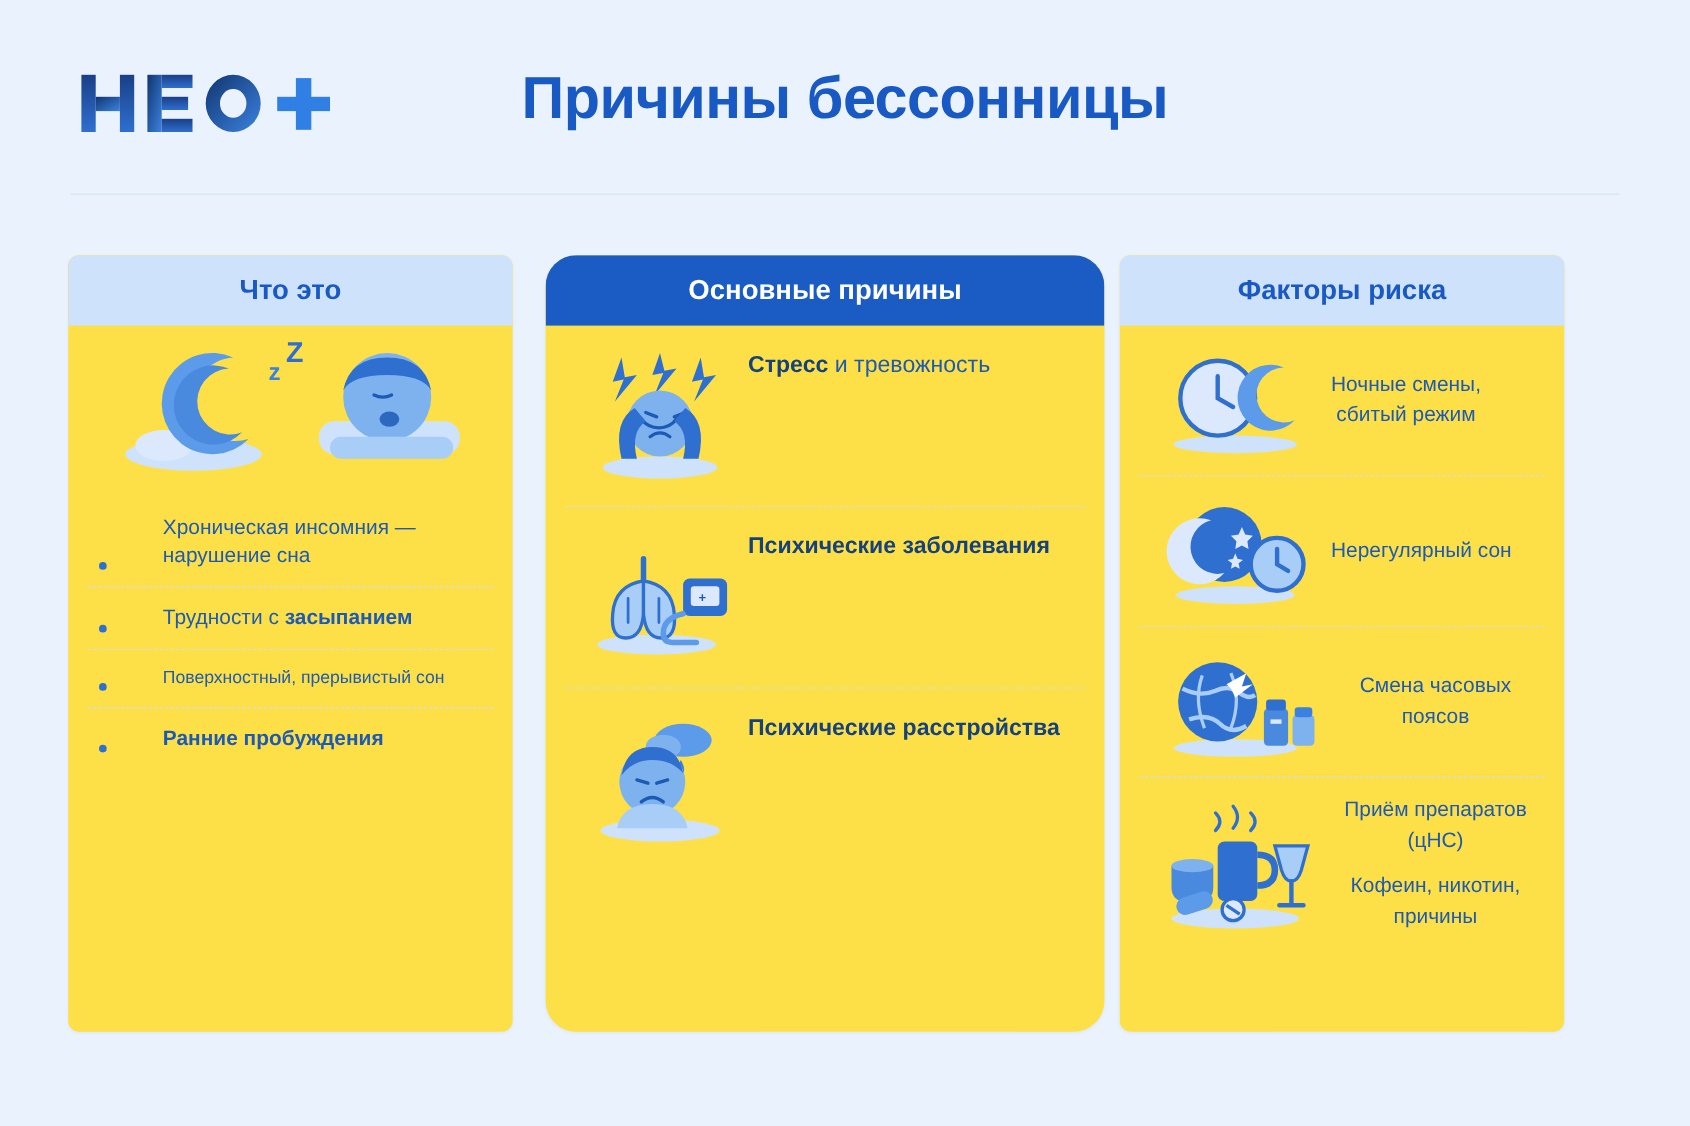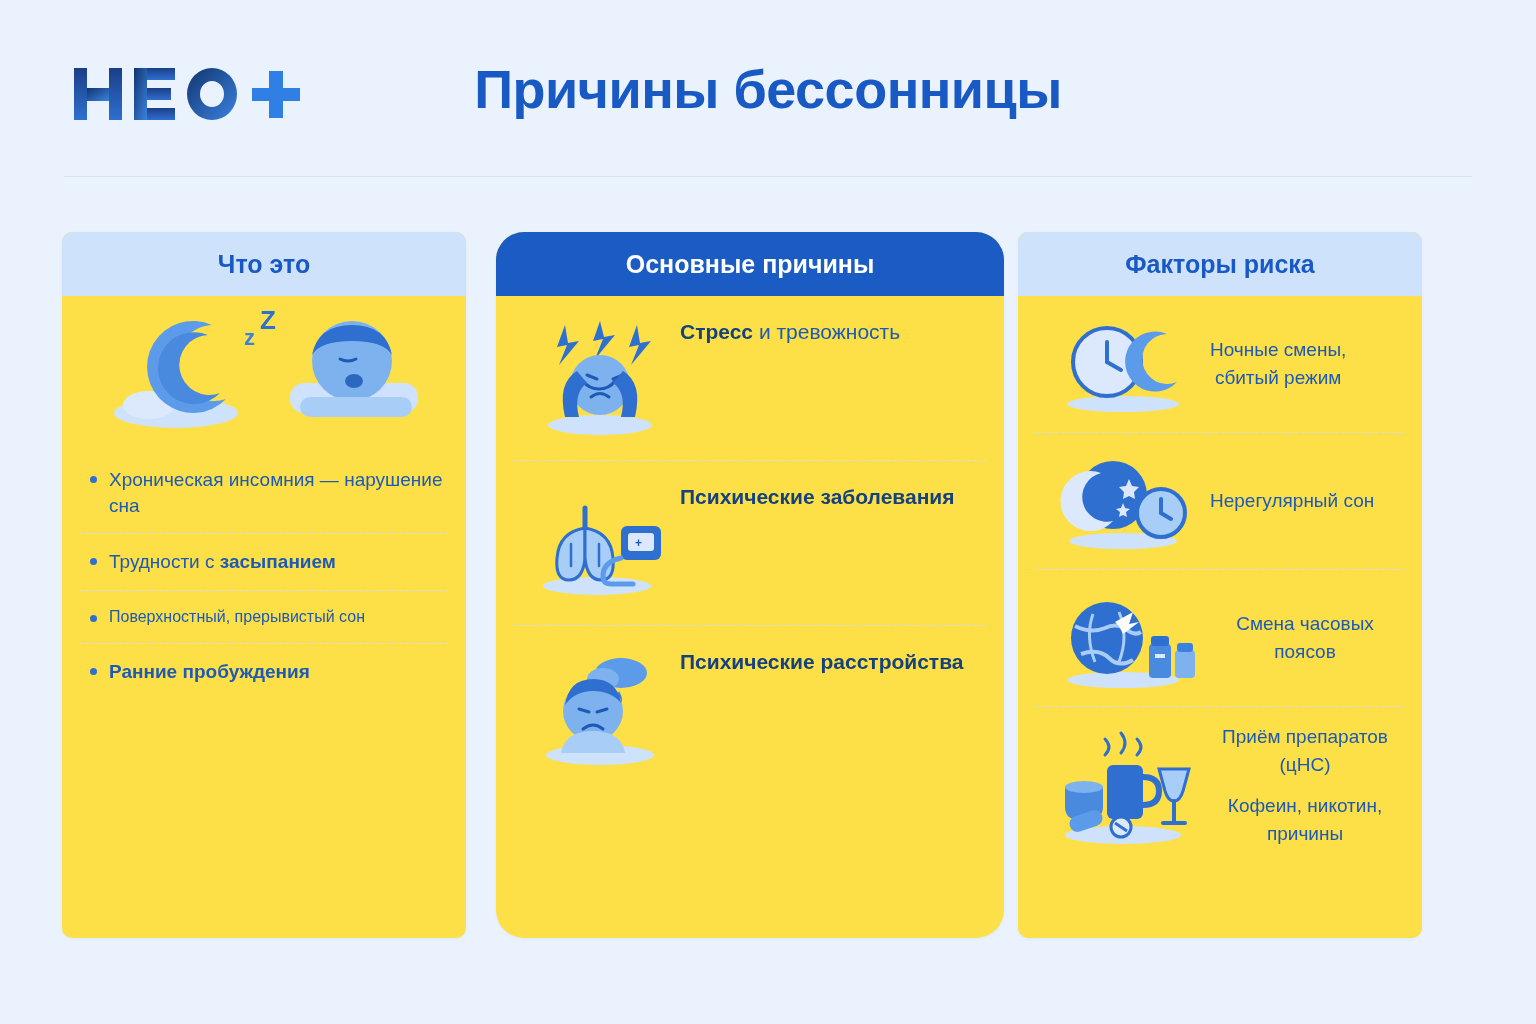--- a/index.html
+++ b/index.html
@@ -83,26 +83,27 @@
   
   .c1-illus {
     height: 150px;
     display: flex;
     align-items: center;
     justify-content: center;
   }
   .bullet-list { margin-top: 6px; }
   .bullet-item {
     display: flex;
-    align-items: flex-start;
+    align-items: flex-end;
     padding: 15px 4px 15px 10px;
     border-bottom: 1px dashed #cfdef2;
     color: #1d5ab5;
     font-size: 19px;
     line-height: 1.35;
+    gap: 39px;
   }
   .bullet-item:last-child { border-bottom: none; }
   .bullet-dot {
     width: 7px; height: 7px;
     border-radius: 50%;
     background: #2f6fd0;
     margin: 9px 12px 0 0;
     flex: none;
   }
   .bullet-text b { font-weight: bold; }

